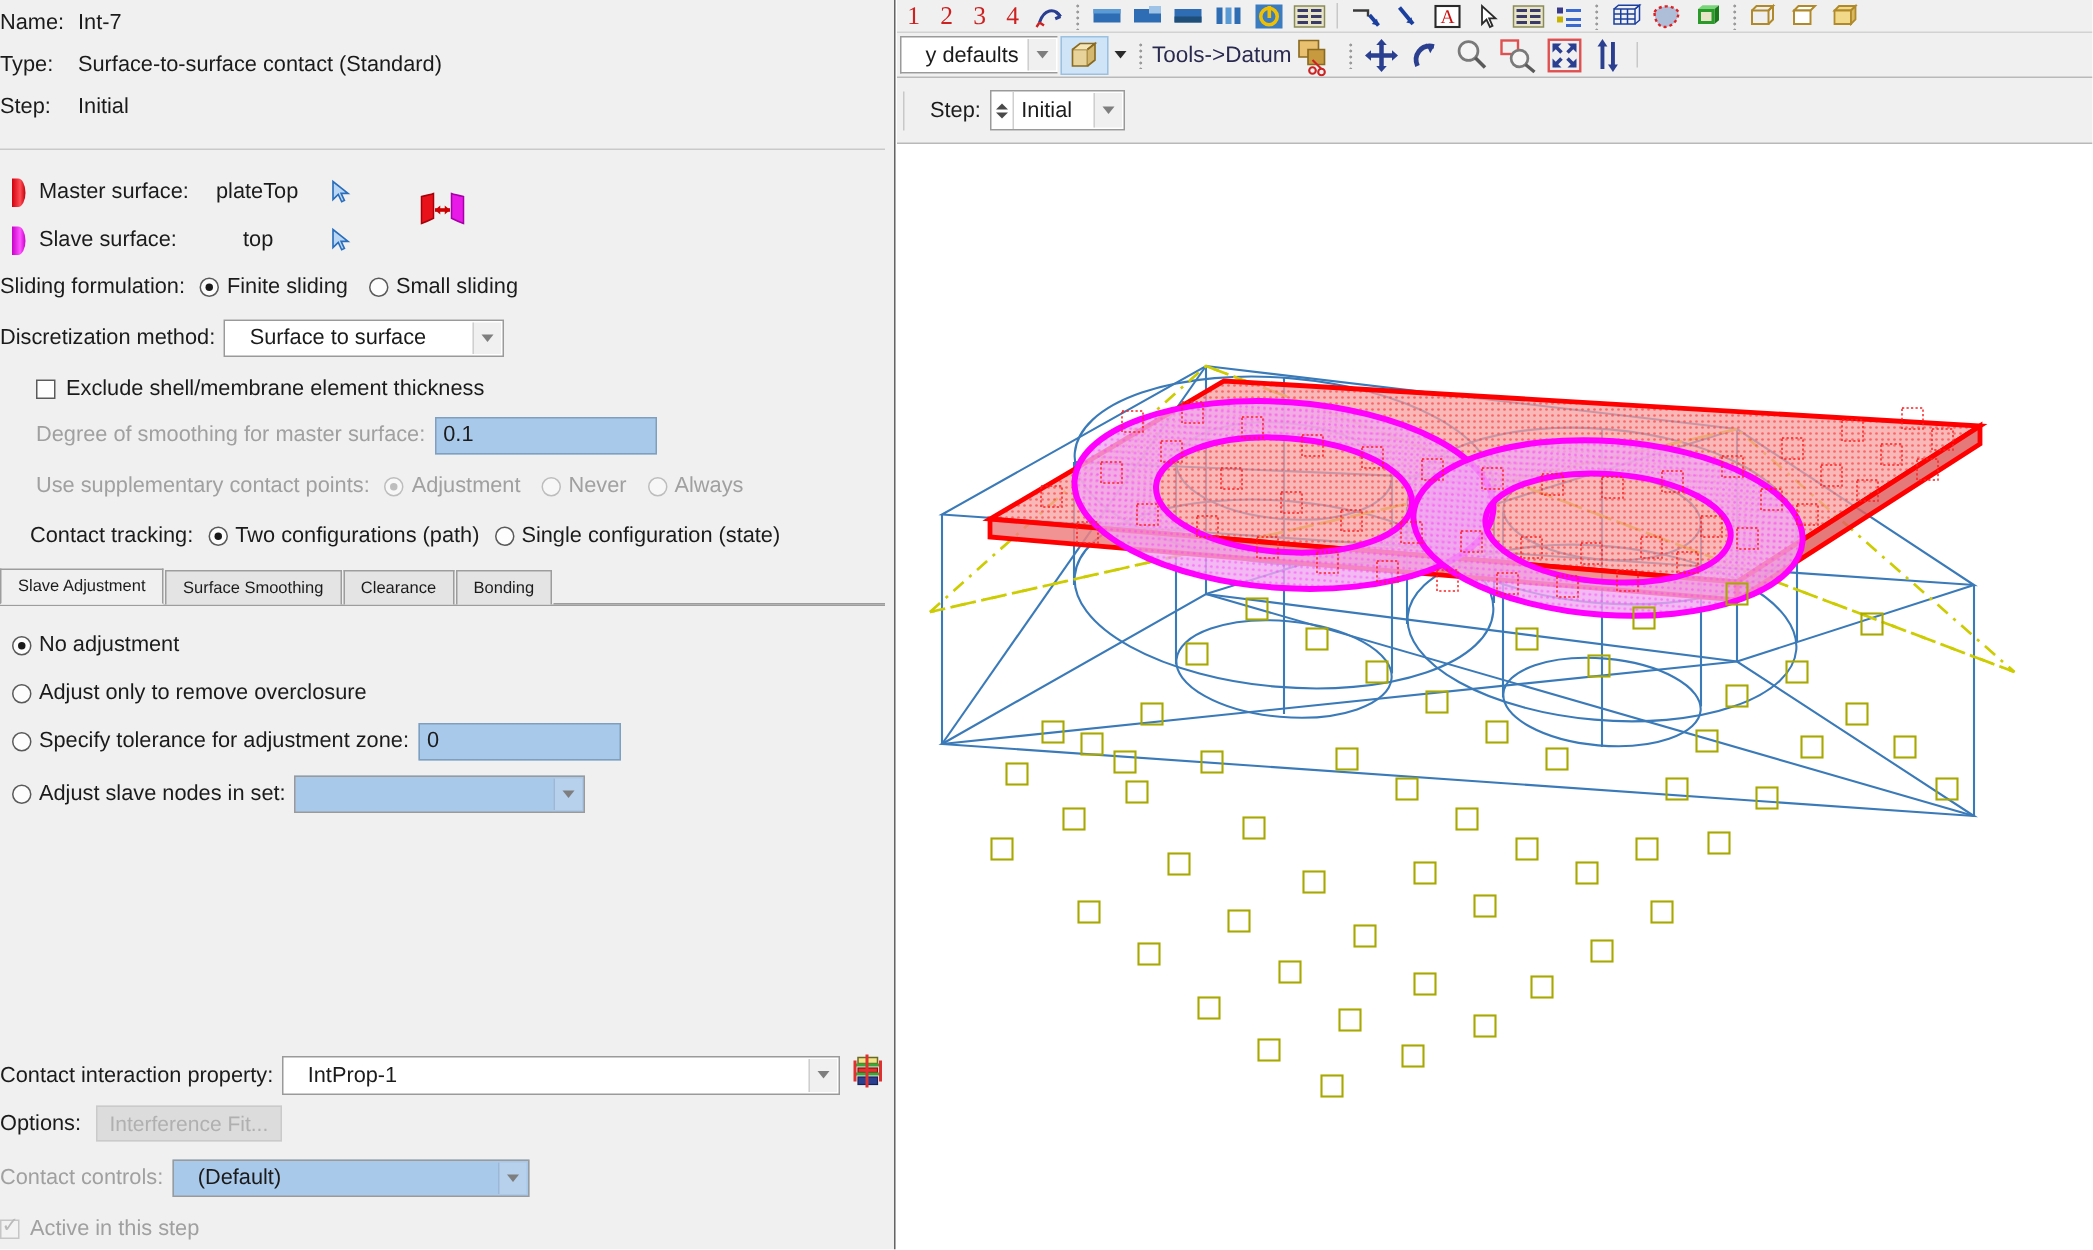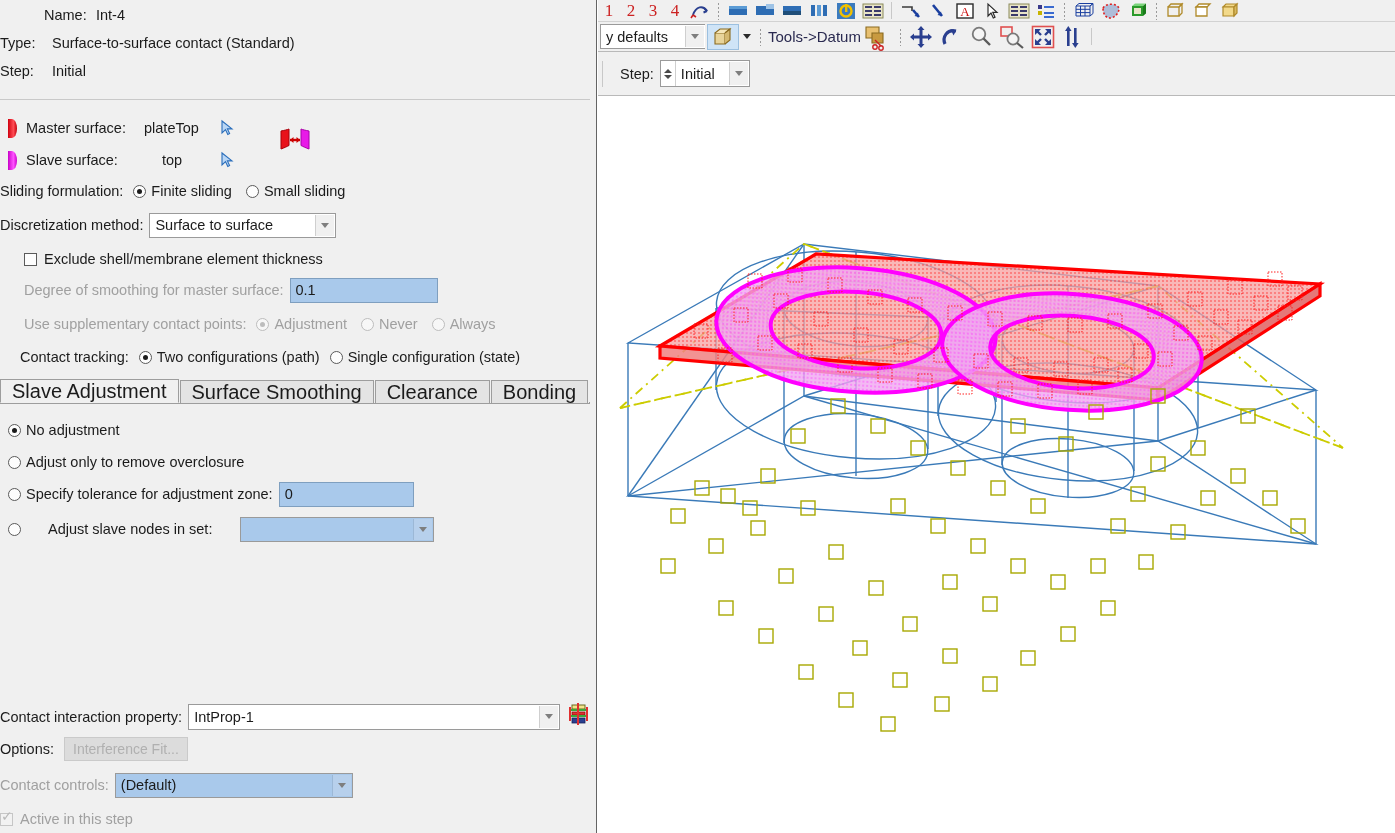--- a/index.html
+++ b/index.html
@@ -17,21 +17,21 @@
   
   #editor-panel{
     position:absolute; left:0; top:0; width:597px; height:833px;
     background:#f0f0f0;
     border-right:1px solid #646464;
   }
 
   
   .hdr{ position:absolute; left:0; width:590px; display:flex; align-items:center; }
   .hdr .lbl{ width:52px; padding-left:0px; }
-  #row-name{ top:0px; height:29px;margin-left:44px; }
+  #row-name{ top:0px; height:29px; }
   #row-type{ top:28px; height:29px; }
   #row-step{ top:56px; height:29px; }
   #hdr-sep{ position:absolute; left:0; top:99px; width:590px; height:1px; background:#c9c9c9; }
 
   
   #row-master{ position:absolute; left:0; top:115px; height:26px; display:flex; align-items:center; }
   #row-slave { position:absolute; left:0; top:147px; height:26px; display:flex; align-items:center; }
   .surf-swatch{ width:9px; height:19px; margin-left:8px; margin-right:9px; position:relative; }
   .surf-swatch::before{
     content:""; position:absolute; left:0; top:0; width:9px; height:19px;
@@ -76,21 +76,21 @@
     font-size:14px; line-height:14px; color:#1b1b1b;
   }
   .chk.dis.on::after{ color:#b9b9b9; }
 
   .rlabel{ margin-left:5px; margin-right:14px; }
 
   
   .sel{
     height:25px; background:#ffffff; border:1px solid #9a9a9a;
     display:flex; align-items:center; position:relative;
-    padding-left:5px; font-size:14.5px;
+    padding-left:16px; font-size:14.5px;
   }
   .sel .arrow{
     position:absolute; right:1px; top:1px; bottom:1px; width:19px;
     background:#f0f0f0; border-left:1px solid #cfcfcf;
     display:flex; align-items:center; justify-content:center;
   }
   .sel.blue{ background:#a9c9eb; border:1px solid #9a9a9a; }
   .sel.blue .arrow{ background:#b7d0ec; border-left:1px solid #9cb8d6; }
   .caret{ width:0;height:0;border-left:4px solid transparent;border-right:4px solid transparent;border-top:5px solid #7e7e7e; }
 
@@ -108,31 +108,31 @@
 
   
   #tabstrip{
     position:absolute; left:0; top:380px; width:590px; height:24px;
     display:flex; align-items:flex-end;
     border-bottom:1px solid #9d9d9d;
   }
   .tab{
     height:23px; padding:0 11px; display:flex; align-items:center;
     background:#e4e4e4; border:1px solid #9d9d9d; border-bottom:none;
-    margin-right:1px; font-size:20px; color:#1b1b1b;
+    margin-right:1px; font-size:11px; color:#1b1b1b;
   }
   .tab.active{ background:#f0f0f0; height:24px; border-bottom:1px solid #f0f0f0; position:relative; z-index:2; }
   #tab-filler{ flex:1; border-bottom:1px solid #9d9d9d; height:0; }
 
   #tabpanel{
     position:absolute; left:0; top:404px; width:590px; height:288px;
     background:#f0f0f0;
   }
   .opt{ position:absolute; left:8px; display:flex; align-items:center; height:24px; }
-  #opt1{ top:14px; } #opt2{ top:46px; } #opt3{ top:78px; } #opt4{ top:113px;gap:22px; }
+  #opt1{ top:14px; } #opt2{ top:46px; } #opt3{ top:78px; } #opt4{ top:113px; }
 
   
   #row-prop { position:absolute; left:0; top:703px; height:27px; display:flex; align-items:center; }
   #row-opts { position:absolute; left:0; top:736px; height:26px; display:flex; align-items:center; }
   #row-ctrl { position:absolute; left:0; top:772px; height:26px; display:flex; align-items:center; }
   #row-active{ position:absolute; left:0; top:808px; height:22px; display:flex; align-items:center; }
 
   .btn-dis{
     height:24px; padding:0 8px; background:#dcdcdc; border:1px solid #cacaca;
     color:#b0b0b0; display:flex; align-items:center; font-size:14px;
@@ -175,21 +175,21 @@
   }
   .tb-sep2{ width:1px; height:17px; margin:0 5px; background:#c8c8c8; }
 </style>
 </head>
 <body>
 
 <div id="editor-panel">
 
   <div class="hdr" id="row-name">
     <span class="lbl">Name:</span>
-    <span>Int-4</span>
+    <span>Int-7</span>
   </div>
   <div class="hdr" id="row-type">
     <span class="lbl">Type:</span>
     <span>Surface-to-surface contact (Standard)</span>
   </div>
   <div class="hdr" id="row-step">
     <span class="lbl">Step:</span>
     <span>Initial</span>
   </div>
   <div id="hdr-sep"></div>

